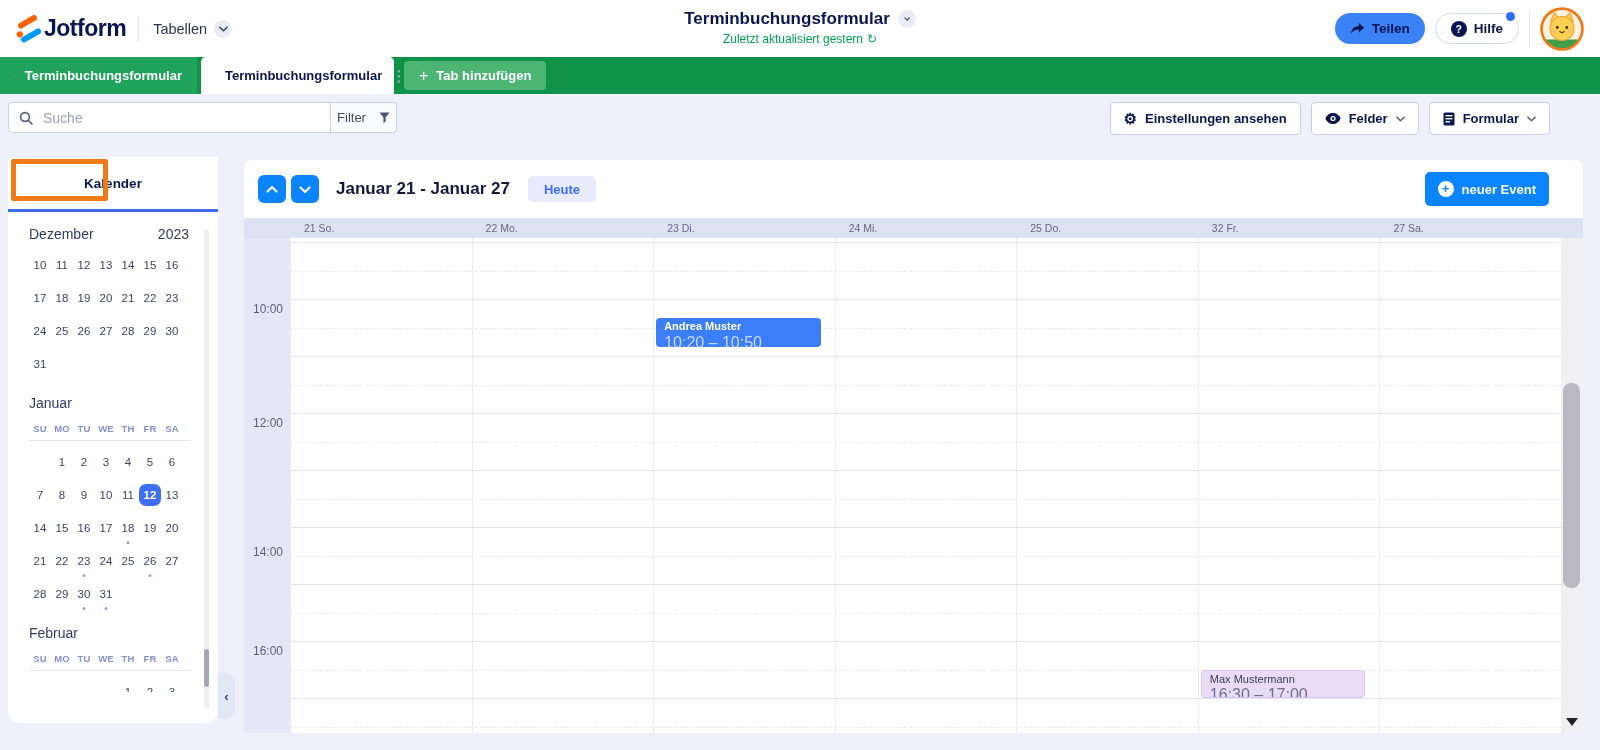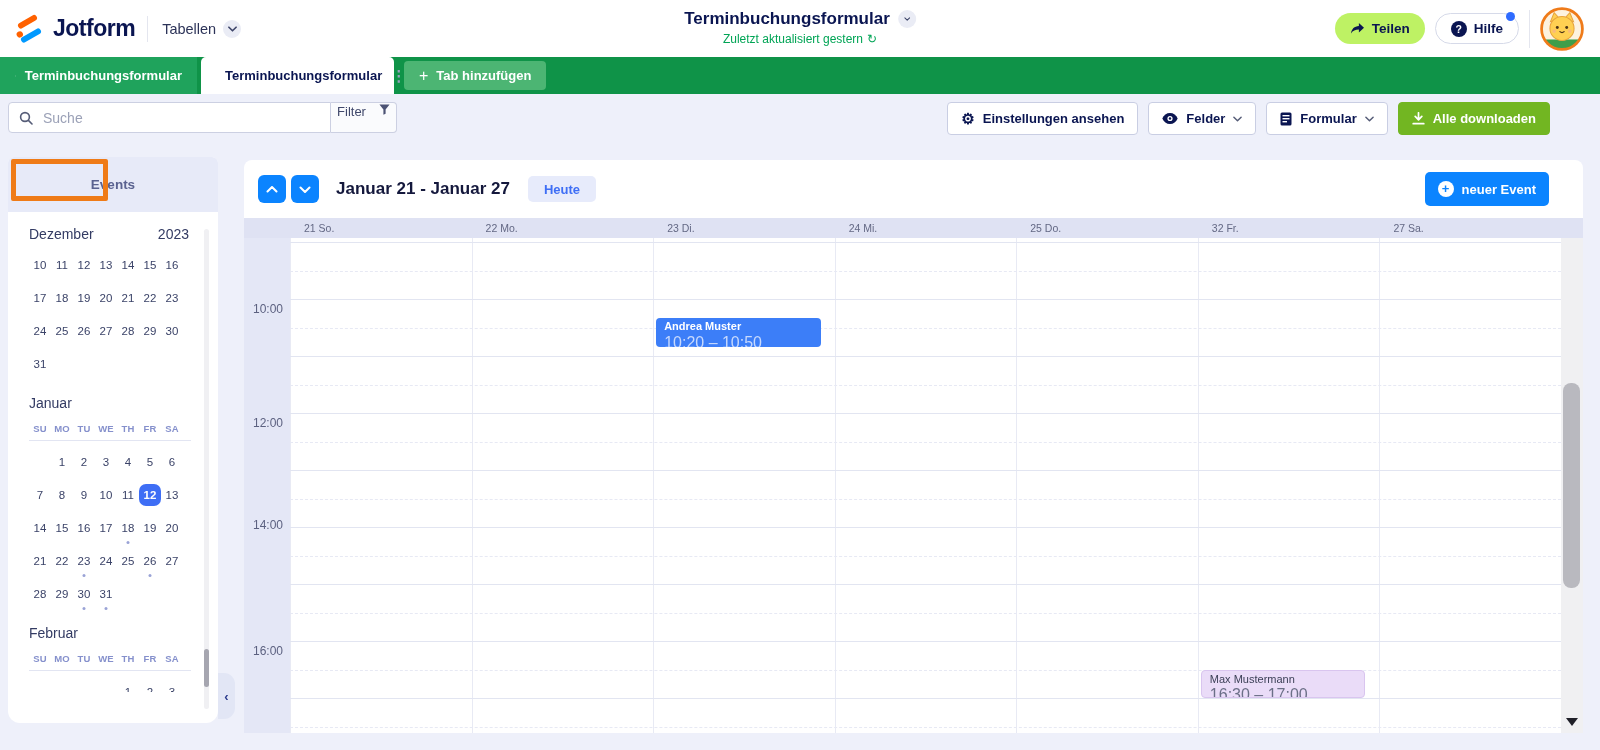--- a/index.html
+++ b/index.html
@@ -10,55 +10,55 @@
     --lav-header:#dfe2f3; --lav-gutter:#e4e7f6;
   }
   *{box-sizing:border-box}
   html,body{margin:0;padding:0}
   body{width:1600px;height:750px;overflow:hidden;font-family:"Liberation Sans",sans-serif;background:var(--page-bg);position:relative}
   .page{position:absolute;inset:0}
 
   
   .topbar{position:absolute;top:0;left:0;width:1600px;height:57px;background:#fff;display:flex;align-items:center;justify-content:space-between;padding:0 16px 0 14px}
   .topbar-left{display:flex;align-items:center;gap:12px}
-  .logo{display:flex;align-items:center;gap:9px;text-decoration:none;cursor:pointer}
+  .logo{display:flex;align-items:center;text-decoration:none;cursor:pointer}
   .logo-text{font-size:23px;font-weight:800;color:var(--navy);letter-spacing:-0.5px}
   .vdiv{width:1px;height:26px;background:#e4e6ef}
   .vdiv.tall{height:38px}
   .nav-dd{display:flex;align-items:center;gap:7px;background:none;border:none;font-family:inherit;font-size:14.5px;color:#2c3358;cursor:pointer;padding:4px 2px}
   .chev-circle{width:18px;height:18px;border-radius:50%;background:#eaecf5;color:#3d4569;display:flex;align-items:center;justify-content:center;flex:none}
   .topbar-center{position:absolute;left:50%;transform:translateX(-50%);top:9px;text-align:center}
   .title-row{display:flex;align-items:center;justify-content:center;gap:8px}
   .title-row h1{margin:0;font-size:17px;font-weight:700;color:var(--navy)}
   .subtitle{margin-top:3px;font-size:12px;color:var(--green-text);display:flex;align-items:center;justify-content:center;gap:4px}
   .subtitle .refresh{font-size:12px;line-height:1}
   .topbar-right{display:flex;align-items:center;gap:10px}
   .pill{height:31px;border-radius:16px;display:flex;align-items:center;gap:7px;font-family:inherit;font-size:13.5px;font-weight:700;color:var(--navy);cursor:pointer;padding:0 15px}
-  .pill.share{background:#bef264;border:none}
+  .pill.share{background:#3b82f6;border:none}
   .pill.help{background:#fff;border:1px solid #d6dae9;position:relative}
   .q-circle{width:16px;height:16px;border-radius:50%;background:var(--navy);color:#fff;font-size:10.5px;font-weight:700;display:flex;align-items:center;justify-content:center}
   .help-dot{position:absolute;top:-2px;right:3px;width:9px;height:9px;border-radius:50%;background:#2f6bff}
   .avatar{width:44px;height:44px;border:none;background:none;padding:0;cursor:pointer}
 
   
   .tabbar{position:absolute;top:57px;left:0;width:1600px;height:37px;background:var(--green-bar);display:flex;align-items:stretch}
   .sheet-tab{display:flex;align-items:center;gap:9px;padding:0 15px;font-size:13px;font-weight:700;cursor:pointer}
   .sheet-tab.green{background:var(--green-tab);color:#fff;width:197px}
   .sheet-tab.active{background:#fff;color:var(--navy);width:193px;margin-left:4px;border-radius:5px 5px 0 0;position:relative}
   .kebab{margin-left:auto;color:#9aa0bf;font-size:15px;font-weight:700;line-height:1;cursor:pointer}
   .add-tab{margin-left:10px;align-self:center;height:29px;background:var(--green-add);color:#fff;font-family:inherit;font-weight:700;font-size:13px;border:none;border-radius:4px;padding:0 15px;display:flex;align-items:center;gap:8px;cursor:pointer}
   .plus-glyph{font-size:16px;font-weight:400;line-height:1}
 
   
   .toolbar{position:absolute;top:94px;left:0;width:1600px;height:50px}
   .search-group{position:absolute;left:8px;top:8px;height:31px;display:flex}
   .search-box{width:323px;background:#fff;border:1px solid #ccd0e2;border-radius:4px 0 0 4px;display:flex;align-items:center;padding:0 10px;gap:8px}
   .search-box input{border:none;outline:none;flex:1;font-size:14px;color:#333;font-family:inherit;background:transparent;min-width:0}
   .search-box input::placeholder{color:#9ba1b7}
-  .filter-btn{width:66px;border:1px solid #ccd0e2;border-left:none;border-radius:0 4px 4px 0;background:#fafbfd;color:#40486b;font-family:inherit;font-size:13px;display:flex;justify-content:center;gap:13px;cursor:pointer}
+  .filter-btn{width:66px;border:1px solid #ccd0e2;border-left:none;border-radius:0 4px 4px 0;background:#fafbfd;color:#40486b;font-family:inherit;font-size:13px;display:flex;align-items:center;justify-content:center;gap:13px;cursor:pointer}
   .toolbar-right{position:absolute;right:50px;top:8px;display:flex;gap:10px;height:33px}
   .tb-btn{display:flex;align-items:center;gap:8px;background:#fff;border:1px solid #c9cee3;border-radius:4px;color:var(--navy);font-size:13px;font-weight:700;padding:0 13px;font-family:inherit;cursor:pointer}
   .tb-btn .gear{font-size:15px;line-height:1}
   .tb-btn.green{background:var(--green-download);border-color:var(--green-download);color:#fff}
   .tb-btn .chev{color:#555c77;display:flex}
 
   
   .sidebar{position:absolute;left:8px;top:157px;width:210px;height:566px;background:#fff;border-radius:6px 6px 12px 12px}
   .side-tabs{display:flex;height:55px;background:#e7eaf8;border-radius:6px 6px 0 0;position:relative}
   .side-tab{flex:1;display:flex;align-items:center;justify-content:center;font-size:13.5px;font-weight:700;color:#5a6290;cursor:pointer}
@@ -271,34 +271,27 @@
             <rect x="2.5" y="6" width="7" height="1.4" fill="#fff"></rect>
             <rect x="2.5" y="9" width="4.5" height="1.4" fill="#fff"></rect>
           </svg>
         <span>Formular</span>
         <span class="chev">
             <svg width="9" height="6" viewBox="0 0 10 6">
               <path d="M1 1l4 4 4-4" fill="none" stroke="currentColor" stroke-width="1.6" stroke-linecap="round" stroke-linejoin="round"></path>
             </svg>
           </span>
       </button>
-      <button class="tb-btn green">
-        <svg width="13" height="13" viewBox="0 0 13 13">
-            <path d="M6.5 0.8v6.4M3.2 4.4 6.5 7.8l3.3-3.4" stroke="#fff" stroke-width="1.7" fill="none" stroke-linecap="round" stroke-linejoin="round"></path>
-            <path d="M1.2 11.7h10.6" stroke="#fff" stroke-width="1.7" stroke-linecap="round"></path>
-          </svg>
-        <span>Alle downloaden</span>
-      </button>
     </div>
   </div>
 
   <aside class="sidebar">
     <div class="side-tabs">
-      <div class="side-tab">
-        <span>Events</span>
+      <div class="side-tab active">
+        <span>Kalender</span>
       </div>
       <div class="annotation"></div>
     </div>
     <div class="mini-months" id="mini-months">
         <div class="mini-month">
           <div class="mm-head">
             <span class="mm-name">Dezember</span>
             <span class="mm-year">2023</span>
           </div>
           <div class="mm-week">
@@ -476,21 +469,21 @@
         <div class="time-label" style="top: 64px;">10:00</div>
         <div class="hline dashed" style="top: 89.5px;"></div>
         <div class="hline" style="top: 118px;"></div>
         <div class="hline dashed" style="top: 146.5px;"></div>
         <div class="hline" style="top: 175px;"></div>
         <div class="time-label" style="top: 178px;">12:00</div>
         <div class="hline dashed" style="top: 203.5px;"></div>
         <div class="hline" style="top: 232px;"></div>
         <div class="hline dashed" style="top: 260.5px;"></div>
         <div class="hline" style="top: 289px;"></div>
-        <div class="time-label" style="top: 280px;">14:00</div>
+        <div class="time-label" style="top: 307px;">14:00</div>
         <div class="hline dashed" style="top: 317.5px;"></div>
         <div class="hline" style="top: 346px;"></div>
         <div class="hline dashed" style="top: 374.5px;"></div>
         <div class="hline" style="top: 403px;"></div>
         <div class="time-label" style="top: 406px;">16:00</div>
         <div class="hline dashed" style="top: 431.5px;"></div>
         <div class="hline" style="top: 460px;"></div>
         <div class="hline dashed" style="top: 488.5px;"></div>
         <div class="event blue" style="left: 412.143px; width: 164.571px; top: 80px; height: 28.5px;">
           <span class="ev-title">Andrea Muster</span>

